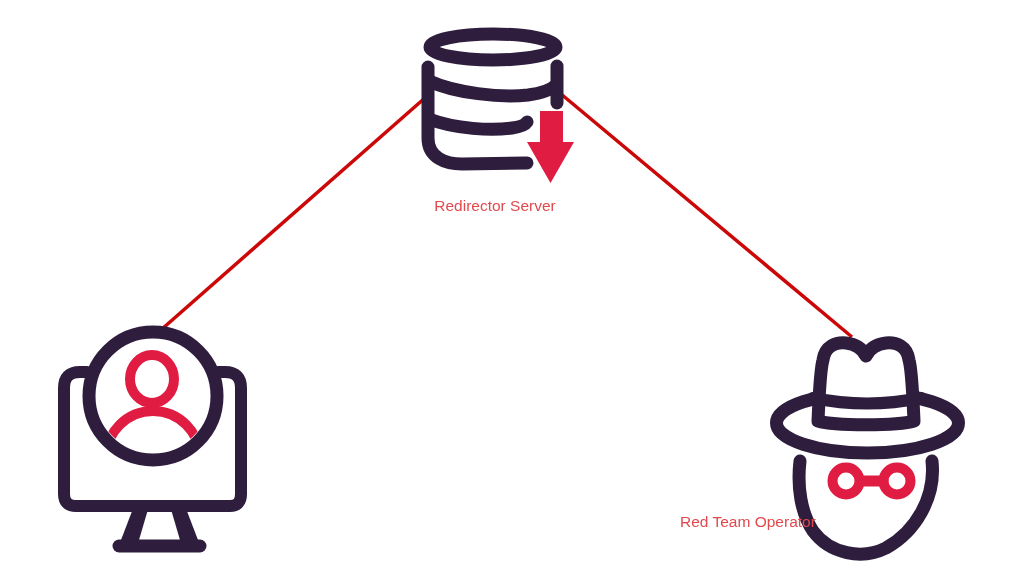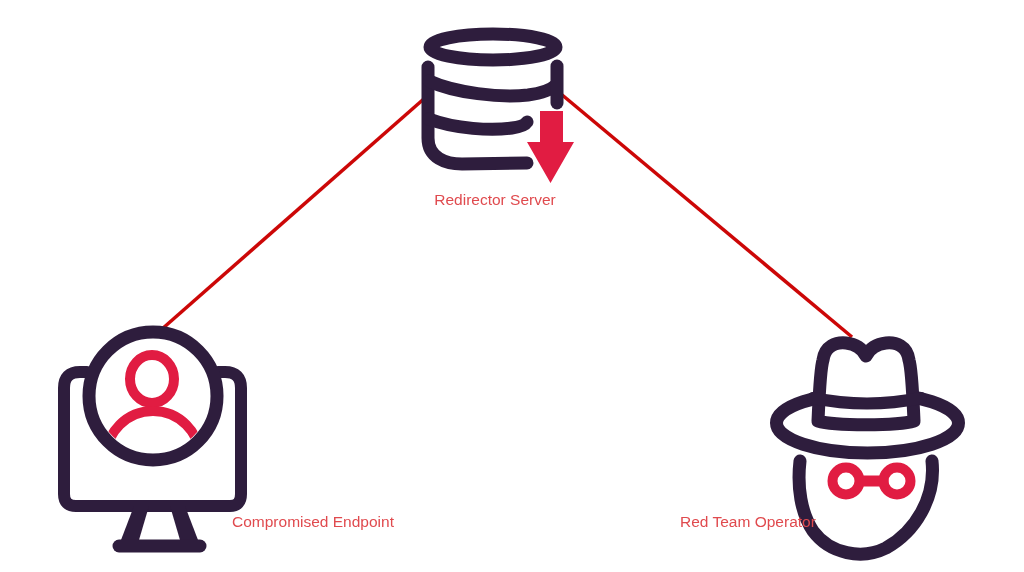--- a/index.html
+++ b/index.html
@@ -16,21 +16,21 @@
   .ol-fill{fill:var(--outline,#2e1d3d);stroke:none;}
   .white-fill{fill:#fff;stroke:var(--outline,#2e1d3d);stroke-linecap:round;stroke-linejoin:round;}
   .ac{stroke:var(--accent,#e11c42);fill:none;stroke-linecap:round;}
   .ac-fill{fill:var(--accent,#e11c42);stroke:none;}
   .node-label{
     position:absolute;
     color:var(--label,#e04a4e);
     font-size:15.5px;line-height:19px;
     white-space:nowrap;
   }
-  .lbl-center{text-align:center;}
+  .lbl-center{text-align:center;margin-top:6px;}
 </style>
 </head>
 <body>
 
 <div class="canvas">
 
   <svg width="1024" height="572" viewBox="0 0 1024 572">
 
     <line class="edge" x1="162" y1="329" x2="426" y2="97"></line>
     <line class="edge" x1="561" y1="94" x2="852" y2="337"></line>
@@ -64,15 +64,14 @@
       <ellipse class="white-fill" cx="867.5" cy="423" rx="91" ry="30" stroke-width="13"></ellipse>
       <path class="white-fill" stroke-width="13" d="M 818 421 C 819 400 820 370 823 360 C 825 346 836 342 846 343 C 856 344 862 348 866 356 C 870 348 876 344 886 343 C 896 342 907 346 909 360 C 912 370 913 400 914 421 C 898 426 834 426 818 421 Z"></path>
       <path class="ol" stroke-width="12" d="M 813 398 Q 867 409 921 398"></path>
       <circle class="ac" cx="846" cy="481" r="13.5" stroke-width="10"></circle>
       <circle class="ac" cx="897" cy="481" r="13.5" stroke-width="10"></circle>
       <line class="ac" stroke-width="11" x1="861" y1="481" x2="883" y2="481"></line>
     </g>
   </svg>
 
   <div class="node-label lbl-center" style="left:415px;top:190px;width:160px;">Redirector Server</div>
-  <div class="node-label" style="left:232px;top:512px;">Compromised Endpoint</div>
   <div class="node-label" style="left:680px;top:512px;">Red Team Operator</div>
 </div>
 
 </body></html>

